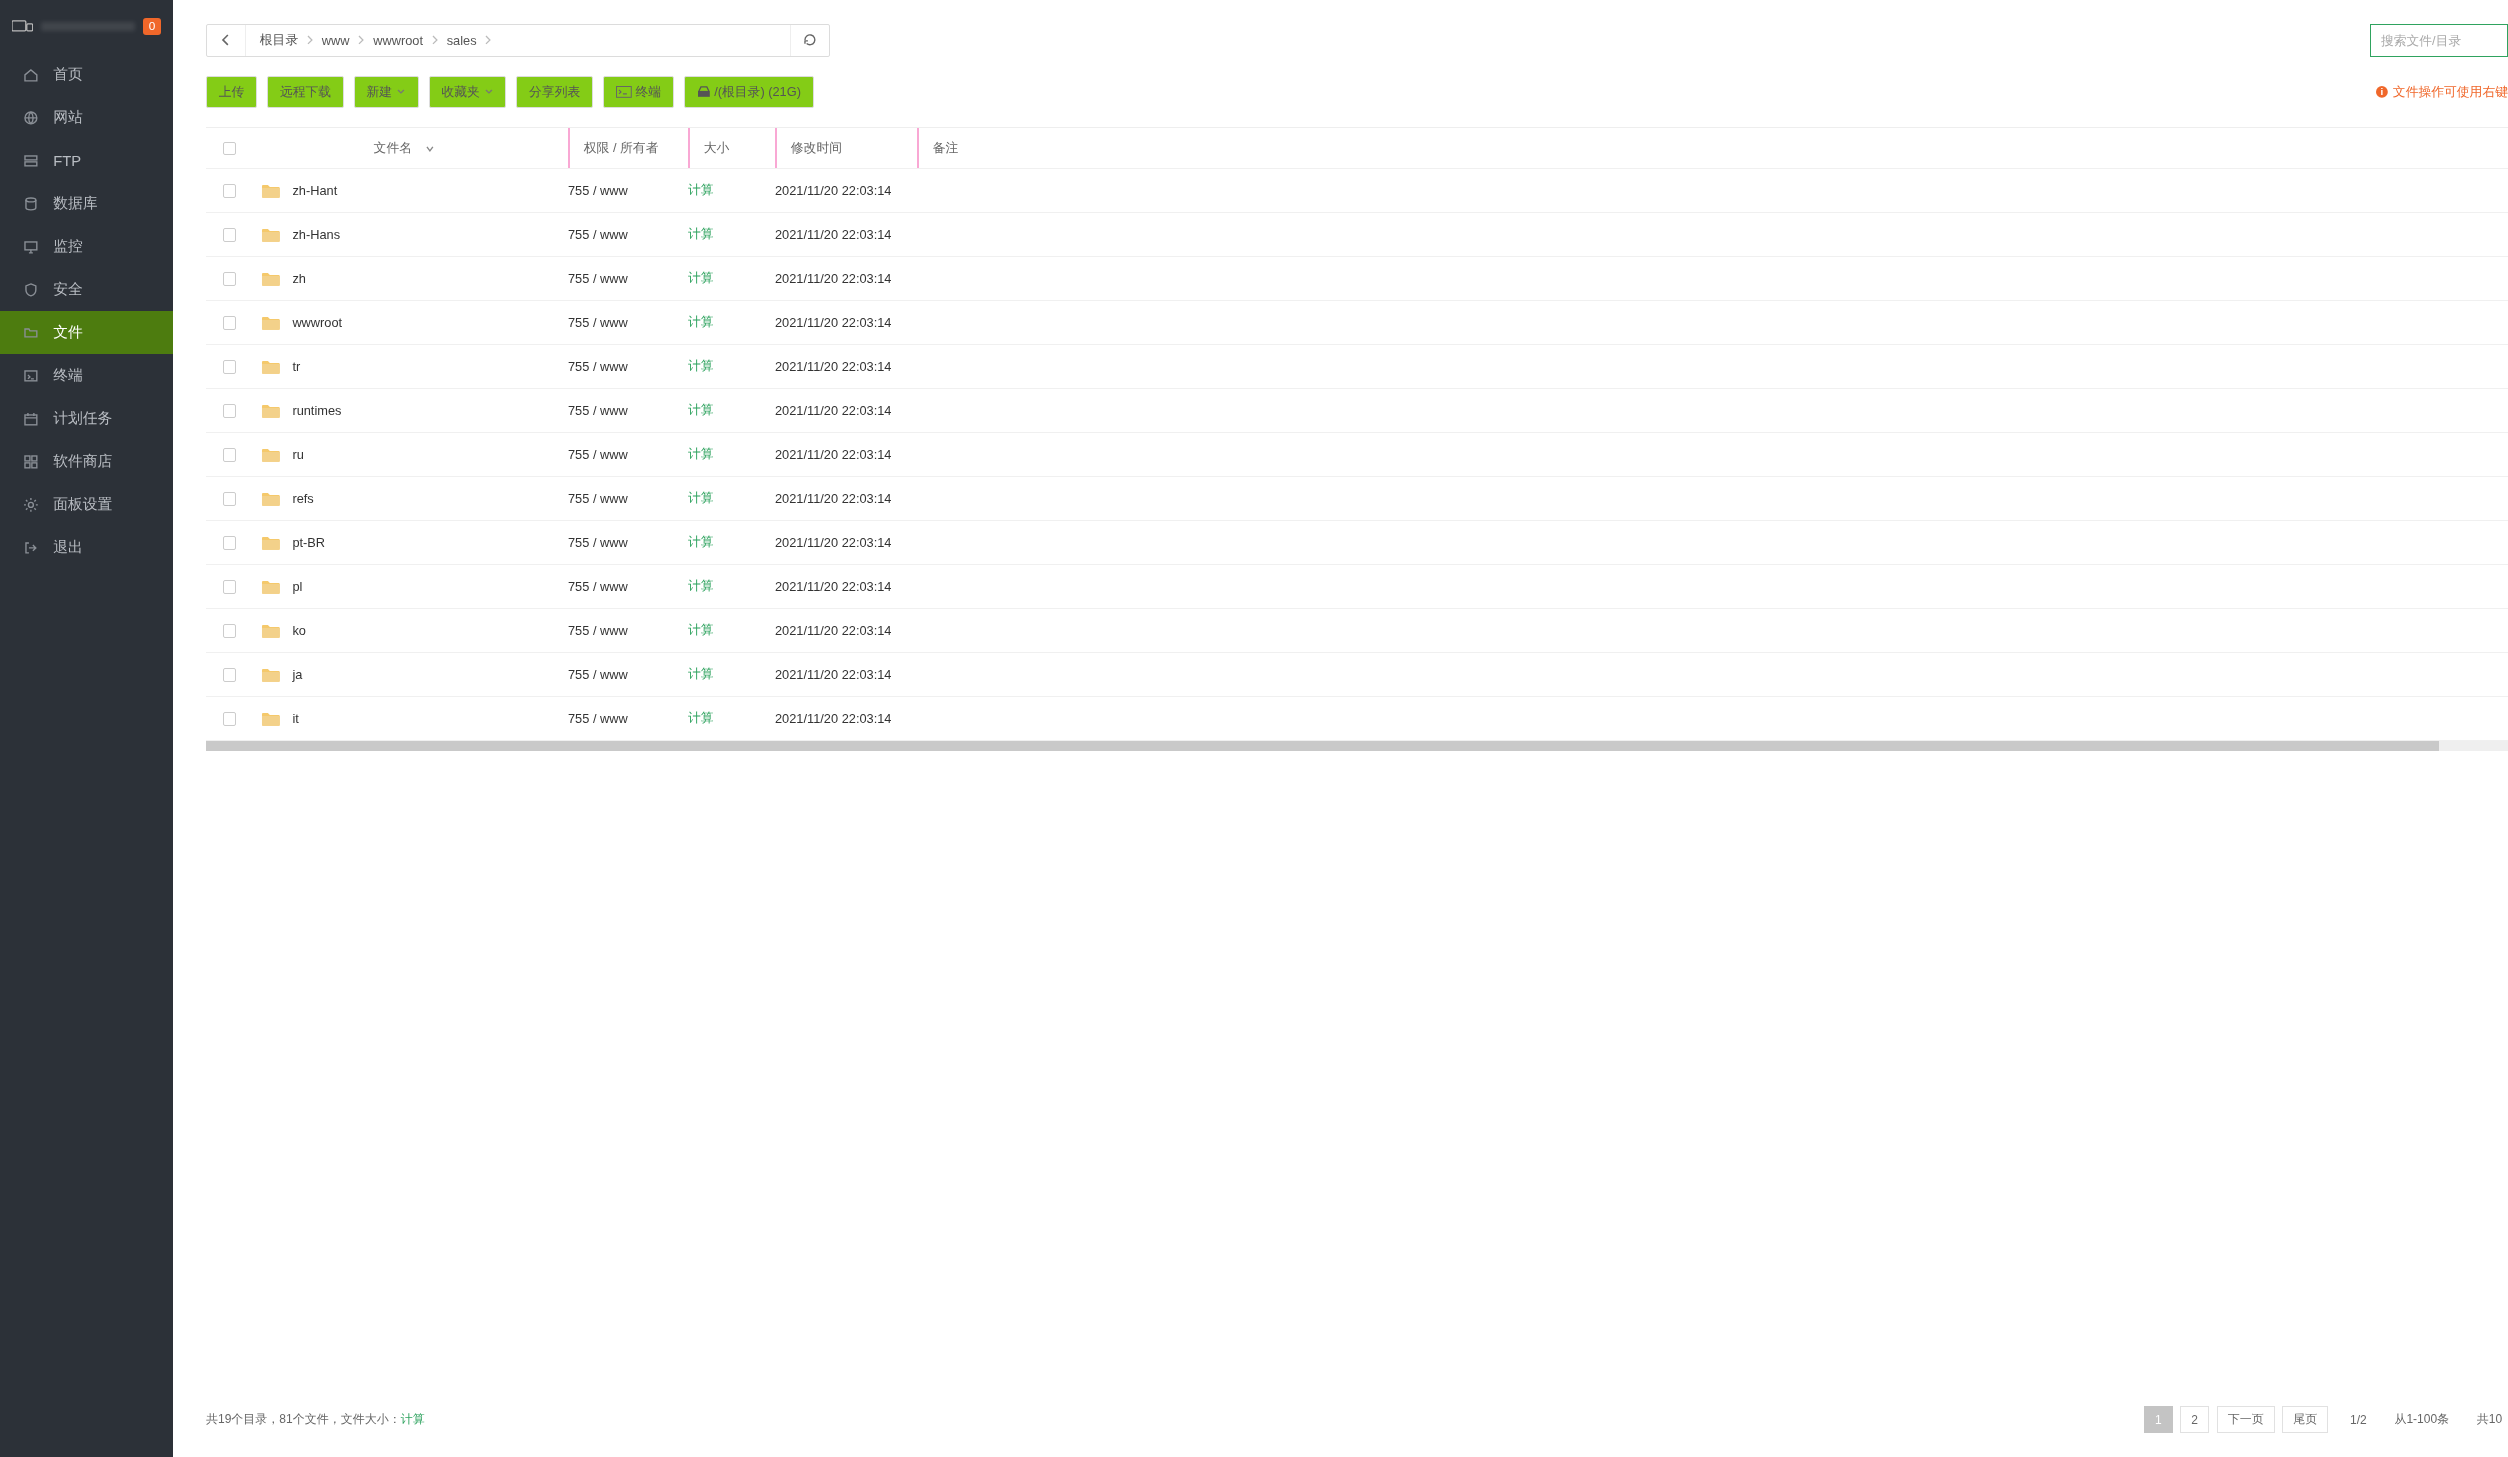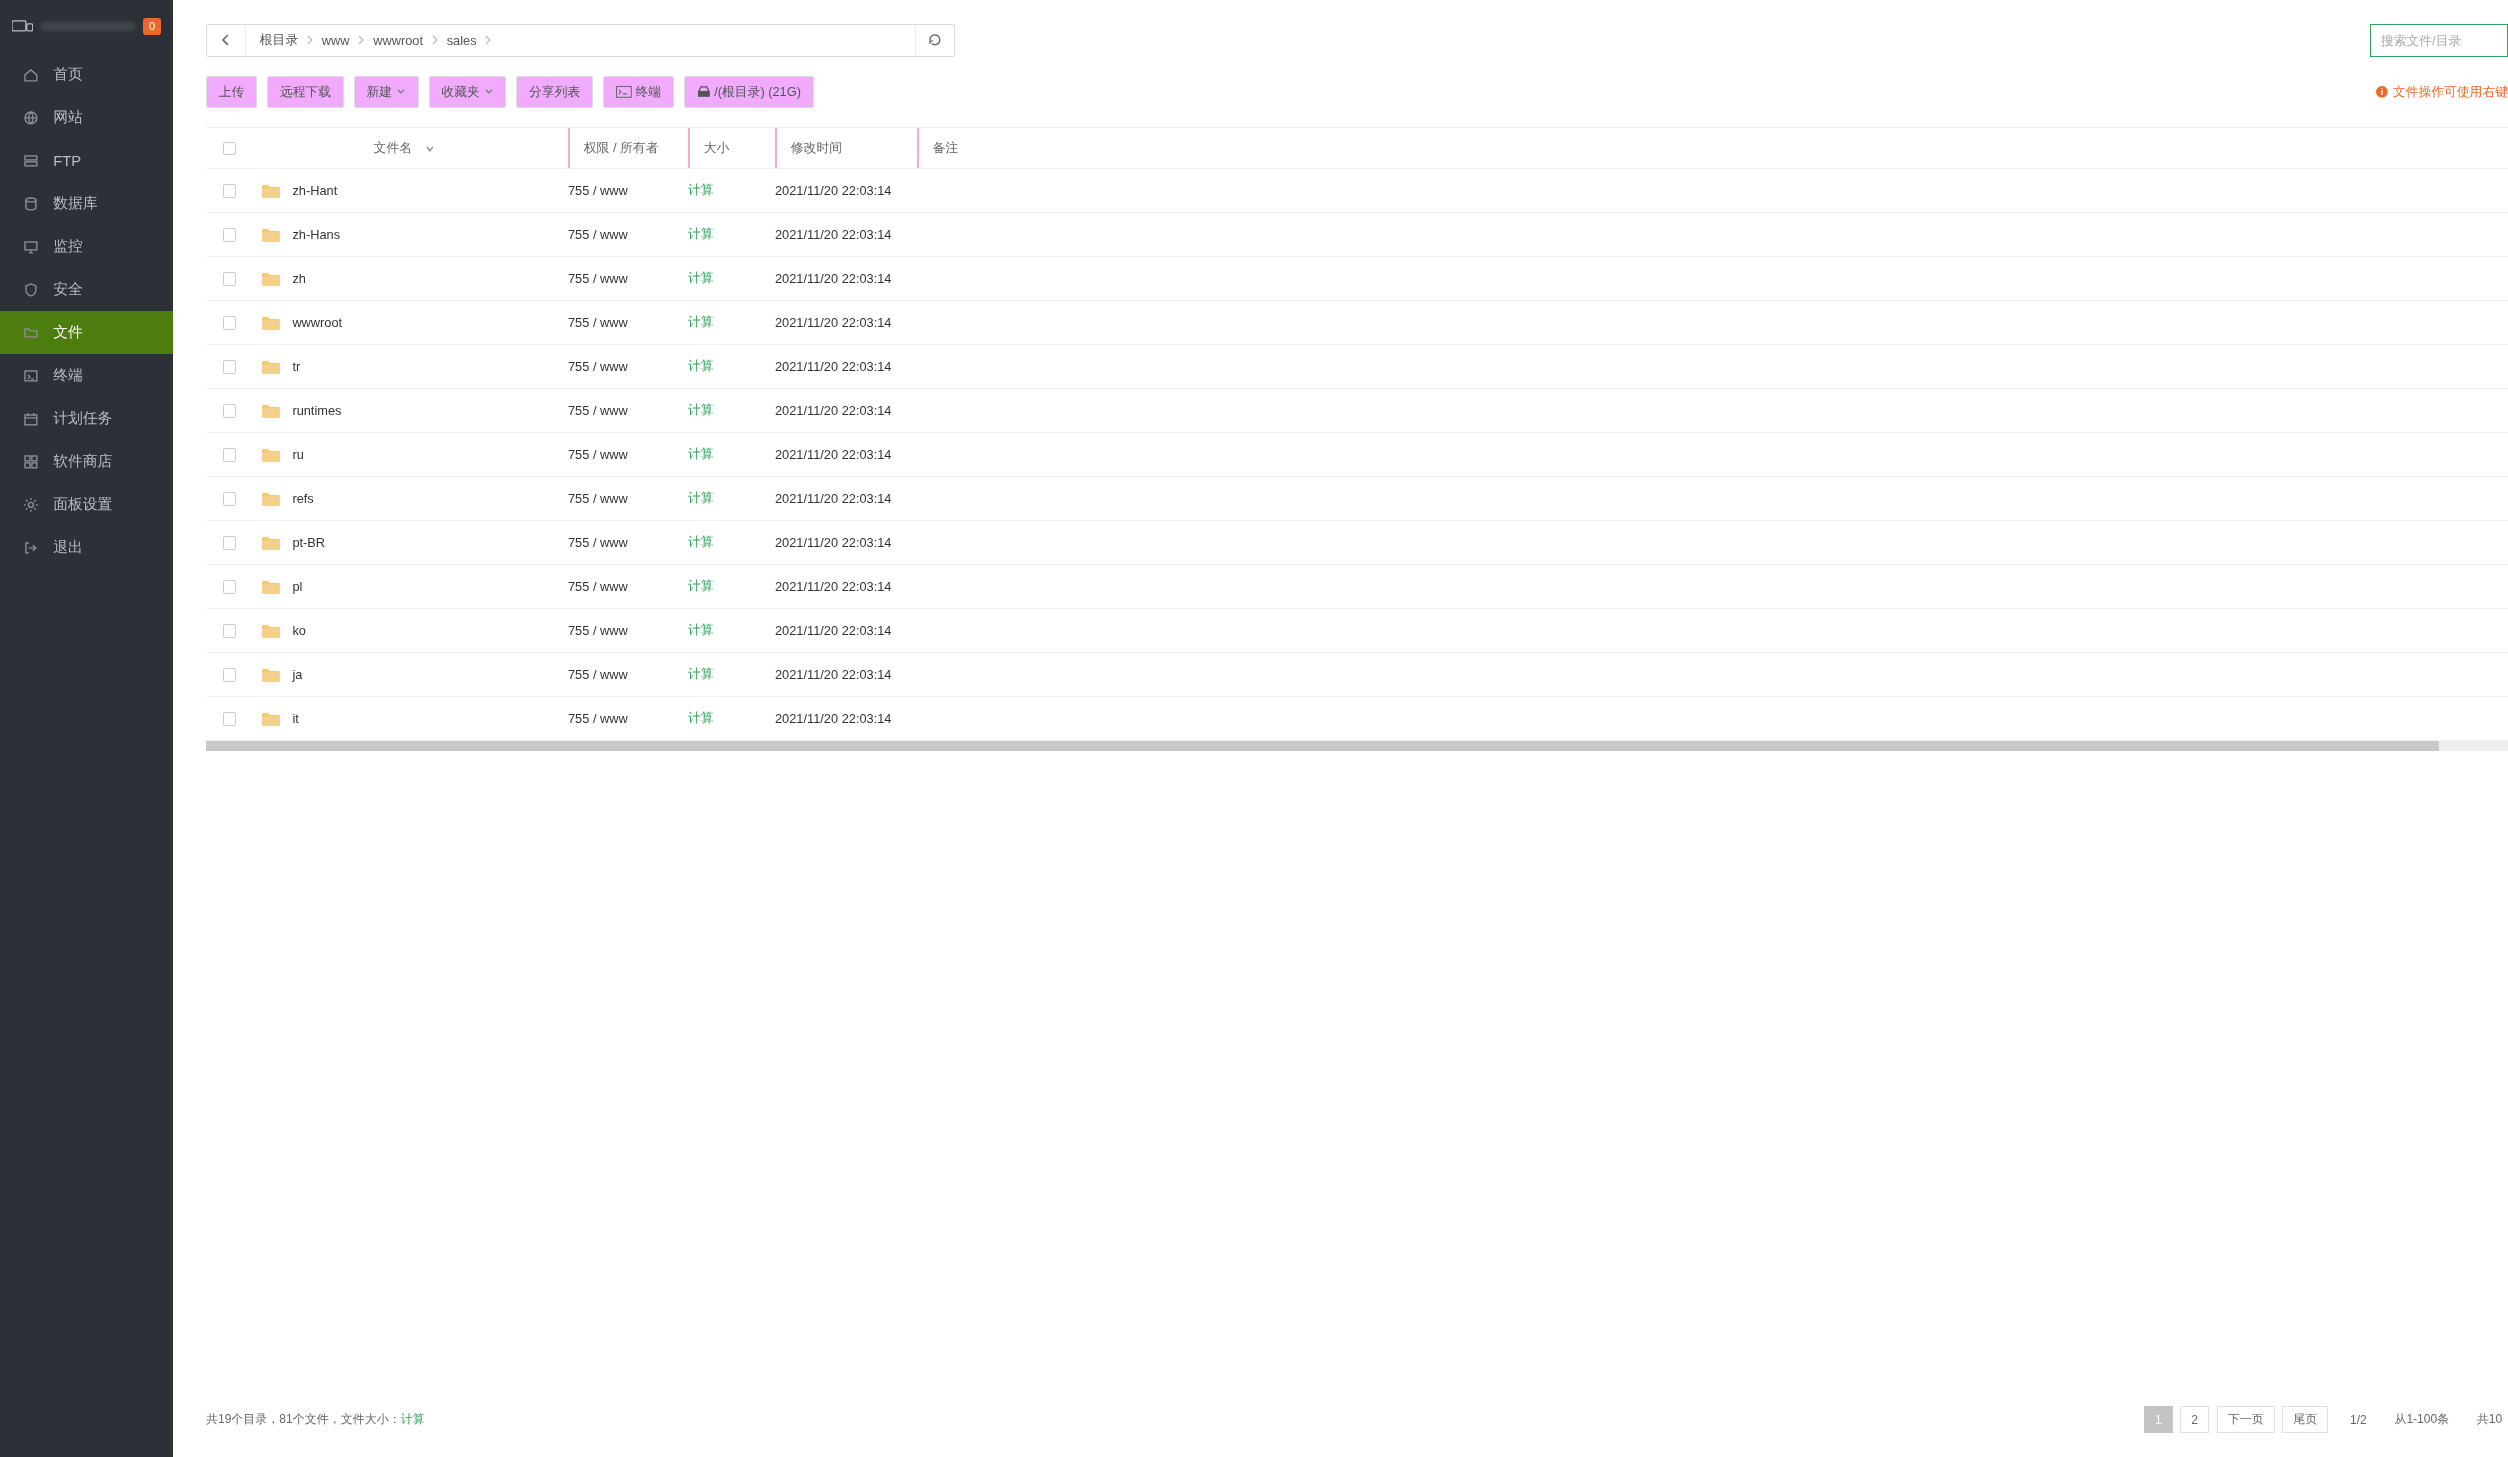--- a/index.html
+++ b/index.html
@@ -14,32 +14,32 @@
 .header-badge { background: #f0672a; color: #fff; border-radius: 3px; font-size: 11.8px; padding: 0 5.9px; line-height: 17.7px; }
 .nav { list-style: none; }
 .nav li { display: flex; align-items: center; gap: 13.8px; padding: 0 21.7px; height: 43px; cursor: pointer; color: #b9bdc3; font-size: 14.8px; }
 .nav li.active { background: #4d7c0f; color: #fff; }
 .nav .ico { width: 17.7px; display: inline-flex; justify-content: center; color: #8a8f96; }
 .nav li.active .ico { color: #fff; }
 
 
 .main { flex: 1; display: flex; flex-direction: column; padding: 23.6px 0 0 33px; min-width: 0; }
 .top-row { display: flex; align-items: center; gap: 0; margin-bottom: 19.7px; min-width: 0; }
-.crumb-wrap { display: flex; border: 1px solid #dcdcdc; border-radius: 2px; height: 33px; width: 749px; }
+.crumb-wrap { display: flex; border: 1px solid #dcdcdc; border-radius: 2px; height: 33px; width: 624px; }
 .crumb-back { width: 39px; display: flex; align-items: center; justify-content: center; border-right: 1px solid #eee; cursor: pointer; }
 .crumb-path { flex: 1; display: flex; align-items: center; padding: 0 5.9px; overflow: hidden; }
 .crumb-seg { padding: 0 7.9px; color: #555; cursor: pointer; }
 .crumb-sep { color: #bbb; }
 .crumb-refresh { width: 39px; display: flex; align-items: center; justify-content: center; border-left: 1px solid #eee; cursor: pointer; }
 .search-wrap { margin-left: auto; border: 1px solid #2fa35f; height: 33px; display: flex; align-items: center; padding: 0 9.9px; width: 138px; }
 .search-input { border: none; outline: none; width: 100%; font-size: 12.8px; color: #666; }
 .search-input::placeholder { color: #aaa; }
 
 .toolbar { display: flex; align-items: center; gap: 9.9px; margin-bottom: 19.7px; }
-.btn { border: 1px solid #dcdcdc; background: #f0abfc; height: 31.5px; padding: 0 11.8px; display: inline-flex; align-items: center; gap: 3.9px; cursor: pointer; color: #555; border-radius: 2px; font-size: 12.8px; }
+.btn { border: 1px solid #dcdcdc; background: #84cc16; height: 31.5px; padding: 0 11.8px; display: inline-flex; align-items: center; gap: 3.9px; cursor: pointer; color: #555; border-radius: 2px; font-size: 12.8px; }
 .tip-right { margin-left: auto; color: #f0672a; display: flex; align-items: center; gap: 3.9px; font-size: 12.8px; }
 
 
 .table-wrap { flex: 1; border-top: 1px solid #eee; overflow: hidden; display: flex; flex-direction: column; min-width: 0; }
 .thead, .trow { display: flex; align-items: center; border-bottom: 1px solid #f0f0f0; }
 .thead { height: 41px; color: #666; text-align: left; }
 .trow { height: 44px; }
 .col-chk { width: 47px; display: flex; justify-content: center; }
 .col-name { width: 315px; display: flex; align-items: center; gap: 11.8px; padding-left: 7.9px; }
 .col-perm { width: 120px; }

